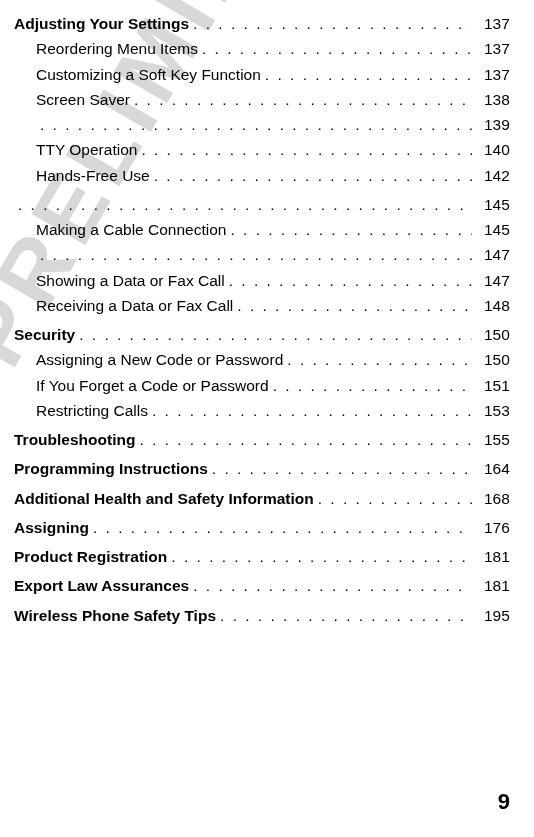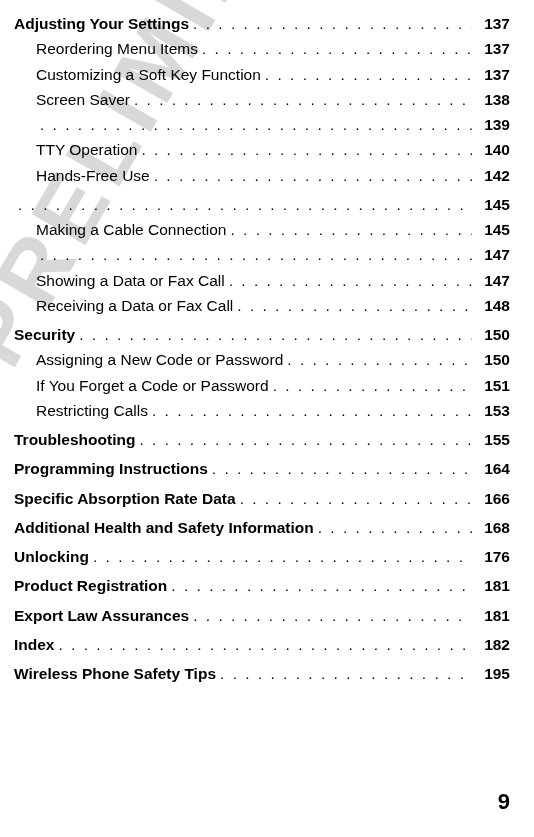--- a/index.html
+++ b/index.html
@@ -59,23 +59,22 @@
       letter-spacing: 2px;
       padding: 0 4px;
       font-weight: normal;
     }
     .toc-dots::after {
       content: ". . . . . . . . . . . . . . . . . . . . . . . . . . . . . . . . . . . . . . . . . . . . . . . . . . . . . . . . . . . .";
     }
     .toc-page {
       white-space: nowrap;
       padding-left: 12px;
-      font-weight: bold;
+      font-weight: normal;
       min-width: 38px;
-      text-align: right;
     }
     .page-num {
       position: absolute;
       bottom: 22px;
       right: 24px;
       font-size: 22px;
       font-weight: bold;
     }
   </style>
 </head>
@@ -165,49 +164,39 @@
     <span class="toc-title">Troubleshooting</span>
     <span class="toc-dots"></span>
     <span class="toc-page">155</span>
   </div>
   <div class="toc-line section">
     <span class="toc-title">Programming Instructions</span>
     <span class="toc-dots"></span>
     <span class="toc-page">164</span>
   </div>
   <div class="toc-line section">
-    <span class="toc-title">Specific Absorption Rate Data</span>
-    <span class="toc-dots"></span>
-    <span class="toc-page">166</span>
-  </div>
-  <div class="toc-line section">
     <span class="toc-title">Additional Health and Safety Information</span>
     <span class="toc-dots"></span>
     <span class="toc-page">168</span>
   </div>
   <div class="toc-line section">
-    <span class="toc-title">Unlocking</span>
+    <span class="toc-title">Assigning</span>
     <span class="toc-dots"></span>
     <span class="toc-page">176</span>
   </div>
   <div class="toc-line section">
     <span class="toc-title">Product Registration</span>
     <span class="toc-dots"></span>
     <span class="toc-page">181</span>
   </div>
   <div class="toc-line section">
     <span class="toc-title">Export Law Assurances</span>
     <span class="toc-dots"></span>
     <span class="toc-page">181</span>
   </div>
   <div class="toc-line section">
-    <span class="toc-title">Index</span>
-    <span class="toc-dots"></span>
-    <span class="toc-page">182</span>
-  </div>
-  <div class="toc-line section">
     <span class="toc-title">Wireless Phone Safety Tips</span>
     <span class="toc-dots"></span>
     <span class="toc-page">195</span>
   </div>
 </div>
 
 <div class="page-num">9</div>
 
 </body></html>

